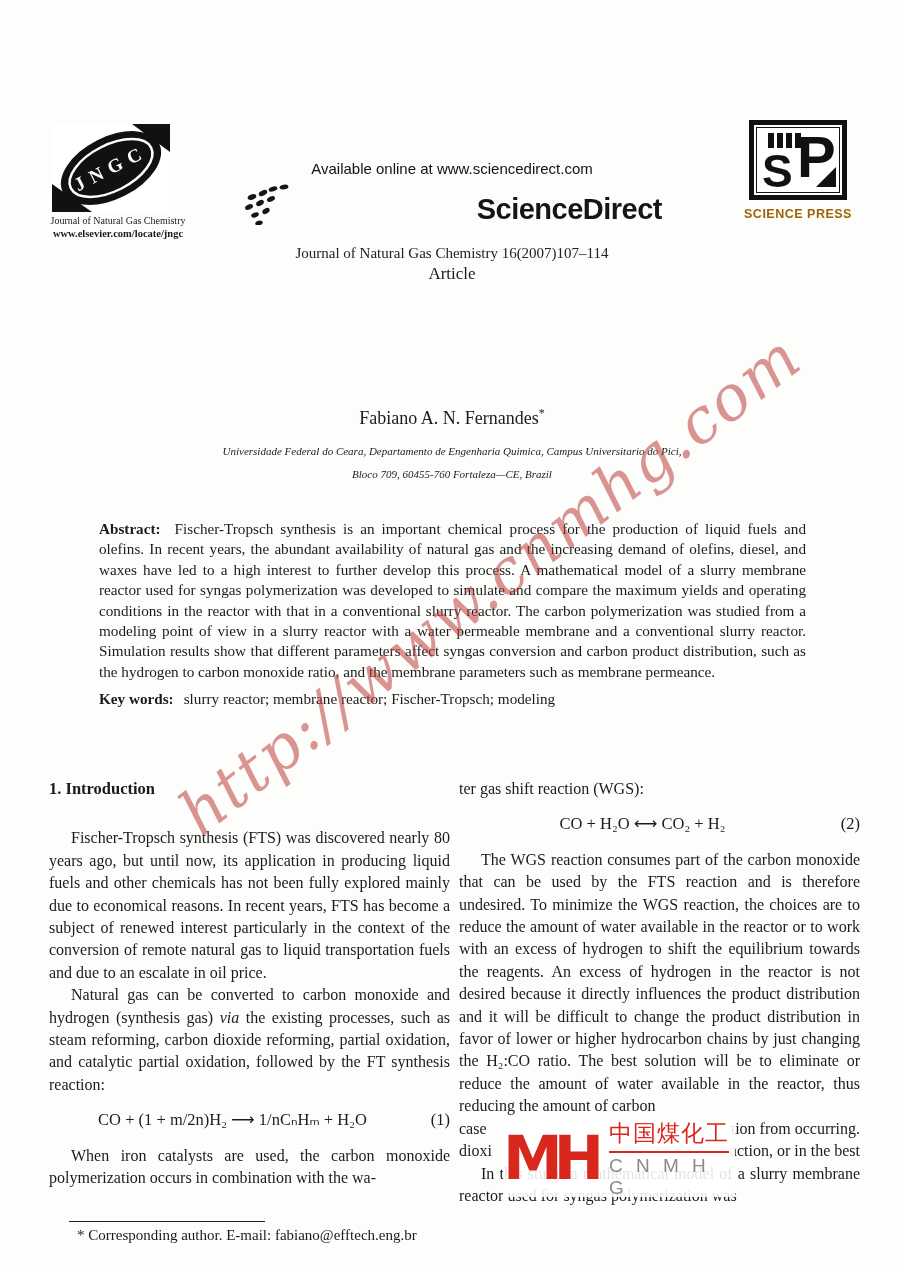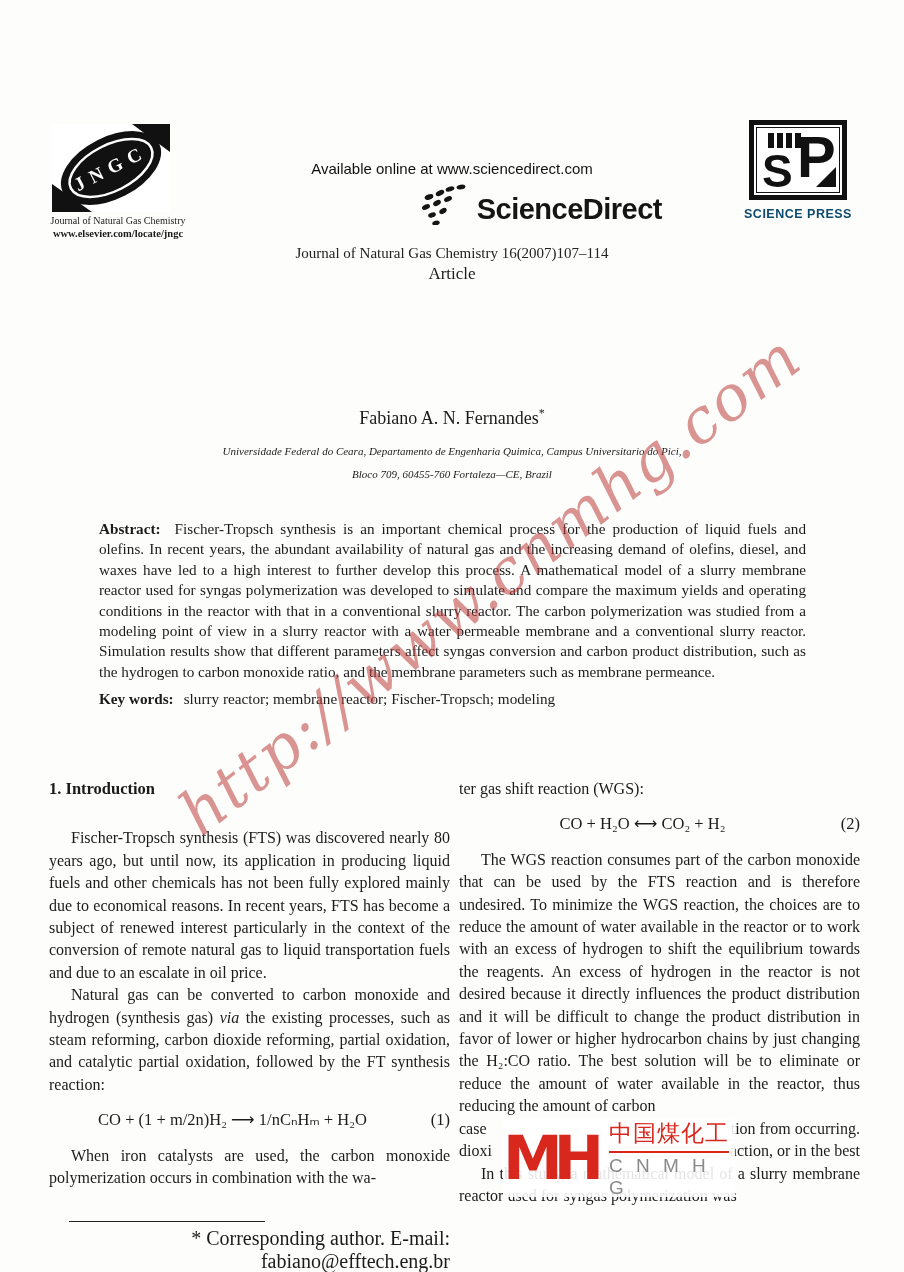--- a/index.html
+++ b/index.html
@@ -9,31 +9,31 @@
   
   .jngc{position:absolute;left:50px;top:124px;width:150px;}
   .jngc .logoBox{width:118px;height:88px;margin-left:2px;background:#fff;}
   .jngc .caption{width:150px;text-align:center;margin-left:-7px;margin-top:3px;
                  font-family:"Liberation Serif",serif;}
   .jngc .cap1{font-size:10px;line-height:12px;}
   .jngc .cap2{font-size:10.5px;font-weight:bold;line-height:13px;}
 
   .centerHead{position:absolute;left:242px;top:120px;width:420px;text-align:center;}
   .availOnline{font-family:"Liberation Sans",sans-serif;font-size:15px;color:#111;margin-top:40px;}
-  .sdRow{display:flex;align-items:flex-end;justify-content:flex-end;margin-top:8px;height:44px;}
+  .sdRow{display:flex;align-items:flex-end;justify-content:space-between;margin-top:8px;height:44px;}
   .sdText{font-family:"Liberation Sans",sans-serif;font-weight:bold;font-size:29px;color:#151515;
           letter-spacing:-0.5px;line-height:40px;}
   .journalCite{font-size:15px;margin-top:16px;color:#222;}
 
   .spWrap{position:absolute;left:740px;top:120px;width:116px;text-align:center;}
   .spBox{width:98px;height:80px;margin:0 auto;border:5px solid #111;box-sizing:border-box;
          position:relative;background:#fff;}
   .spInner{position:absolute;inset:2px;border:1.5px solid #111;}
   .spLabel{font-family:"Liberation Sans",sans-serif;font-weight:bold;font-size:12.5px;
-           margin-top:7px;letter-spacing:0.5px;color:#0c4a6e;}
+           margin-top:7px;letter-spacing:0.5px;color:#a16207;}
 
   
   .articleType{position:absolute;left:0;top:264px;width:100%;text-align:center;font-size:17px;}
   .paperTitle{position:absolute;left:72px;top:318px;width:760px;text-align:center;
               font-size:25px;font-weight:bold;line-height:37px;letter-spacing:0.2px;}
   .author{position:absolute;left:0;top:406px;width:100%;text-align:center;font-size:18px;}
   .author sup{font-size:12px;}
   .affil{position:absolute;left:0;top:440px;width:100%;text-align:center;
          font-style:italic;font-size:11px;line-height:23px;}
   .manuscript{position:absolute;left:0;top:488px;width:100%;text-align:center;font-size:14.5px;}
@@ -52,21 +52,21 @@
   .secHead{font-size:16.5px;font-weight:bold;margin:0 0 27px 0;text-align:left;}
   .col p{margin:0;text-indent:22px;}
   .col p.noindent{text-indent:0;}
   .eqRow{display:flex;align-items:flex-end;margin:13px 0 13px 0;font-size:16.5px;}
   .eqBody{flex:1;text-align:center;font-family:"Liberation Serif","DejaVu Sans",serif;}
   .eqNum{width:34px;text-align:right;}
   .obsLine{display:flex;justify-content:space-between;}
 
   .footnoteBlock{position:absolute;left:49px;top:1221px;width:401px;}
   .fnRule{width:196px;height:0;border-top:1.2px solid #222;margin:0 0 5px 20px;}
-  .fnText{font-size:20px;padding-left:28px;text-align:right;}
+  .fnText{font-size:15px;padding-left:28px;}
 
   
   .watermark{position:absolute;left:105px;top:548px;width:770px;text-align:center;
              transform:rotate(-38deg);font-size:62px;font-style:italic;
              font-family:"DejaVu Serif",serif;color:rgba(188,62,58,0.55);
              letter-spacing:2px;z-index:6;pointer-events:none;white-space:nowrap;}
   .stamp{position:absolute;left:503px;top:1119px;width:232px;height:78px;z-index:5;
          background:rgba(255,255,255,0.88);display:flex;align-items:center;}
   .stampMono{font-family:"DejaVu Sans",sans-serif;font-weight:900;font-size:60px;
              line-height:60px;color:#d8281e;letter-spacing:-9px;margin-right:14px;}

